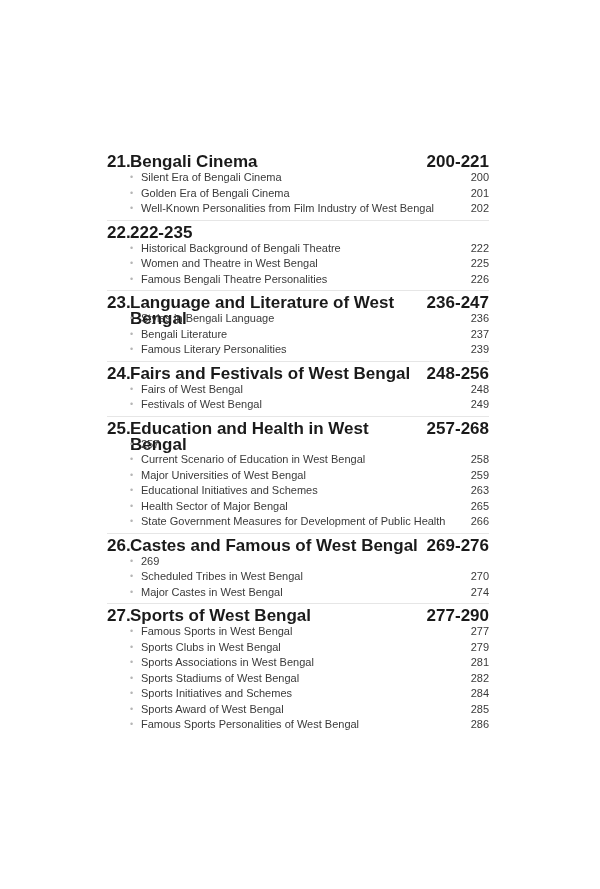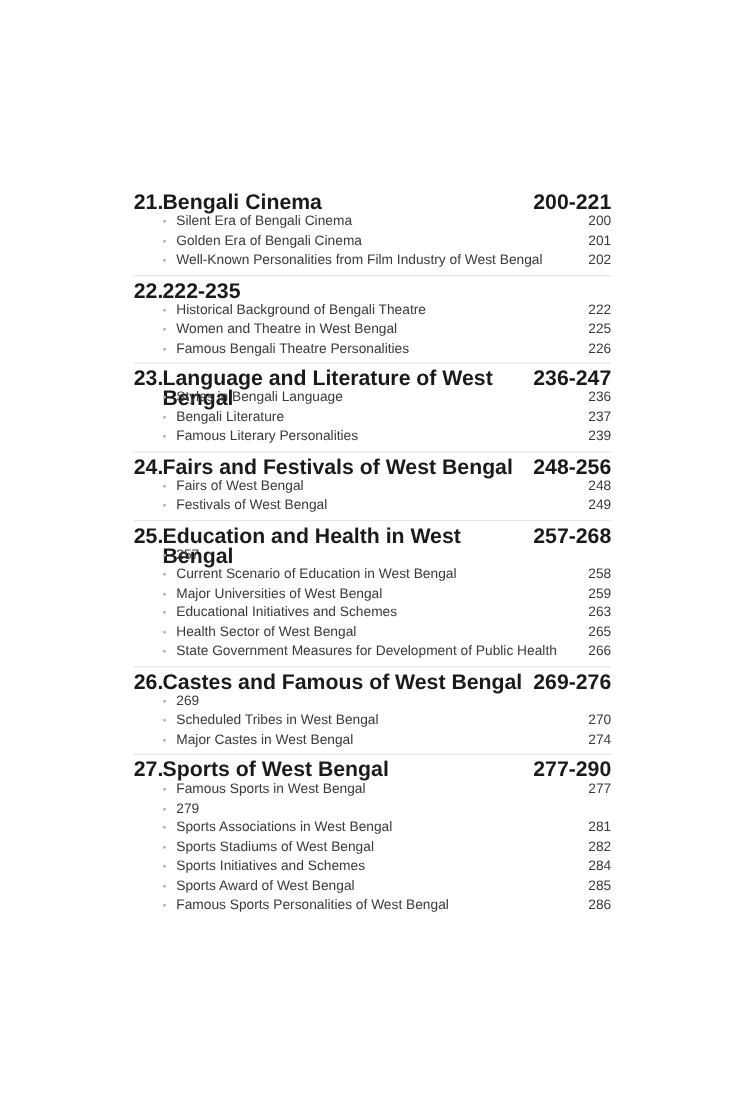--- a/index.html
+++ b/index.html
@@ -125,21 +125,21 @@
        <span class="text">Major Universities of West Bengal</span>
        <span class="page">259</span>
      </div>
       <div class="topic">
        <span class="bullet">•</span>
        <span class="text">Educational Initiatives and Schemes</span>
        <span class="page">263</span>
      </div>
       <div class="topic">
        <span class="bullet">•</span>
-       <span class="text">Health Sector of West Bengal</span>
+       <span class="text">Health Sector of Major Bengal</span>
        <span class="page">265</span>
      </div>
       <div class="topic">
        <span class="bullet">•</span>
        <span class="text">State Government Measures for Development of Public Health</span>
        <span class="page">266</span>
      </div>
     </div>
     <div class="section">
       <div class="chapter">
@@ -168,20 +168,21 @@
        <span class="title">Sports of West Bengal</span>
        <span class="range">277-290</span>
      </div>
       <div class="topic">
        <span class="bullet">•</span>
        <span class="text">Famous Sports in West Bengal</span>
        <span class="page">277</span>
      </div>
       <div class="topic">
        <span class="bullet">•</span>
+       <span class="text">Sports Clubs in West Bengal</span>
        <span class="page">279</span>
      </div>
       <div class="topic">
        <span class="bullet">•</span>
        <span class="text">Sports Associations in West Bengal</span>
        <span class="page">281</span>
      </div>
       <div class="topic">
        <span class="bullet">•</span>
        <span class="text">Sports Stadiums of West Bengal</span>

